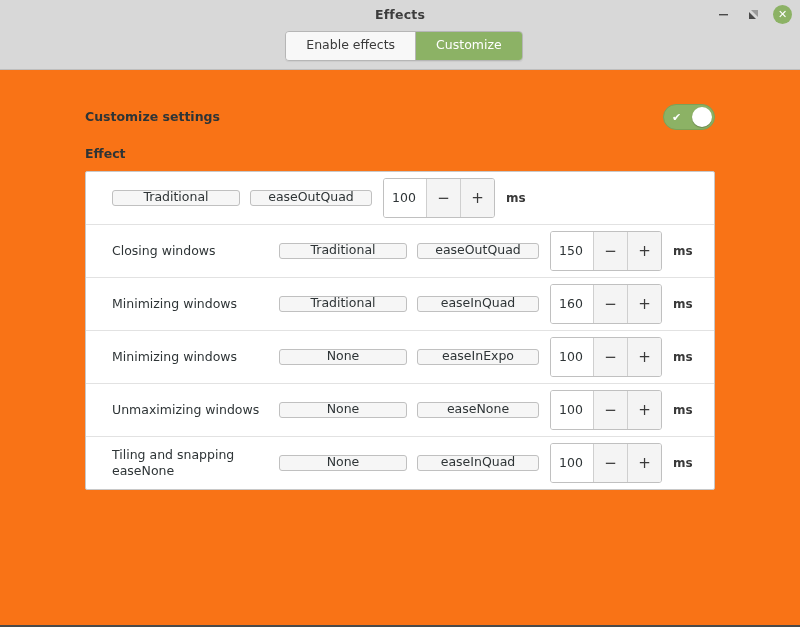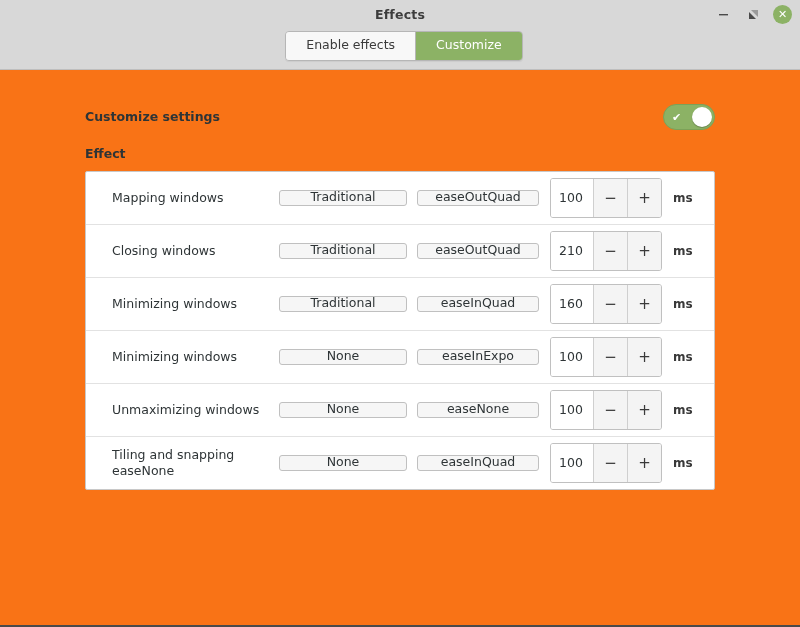--- a/index.html
+++ b/index.html
@@ -218,37 +218,36 @@
         <span class="check">✔</span>
         <span class="knob"></span>
       </div>
     </div>
 
     <div class="section-label">Effect</div>
 
     <div class="effect-list">
 
       <div class="effect-row">
-        <div class="effect-name">Mapping windows</div>
         <div class="combo combo-mode">Traditional</div>
         <div class="combo combo-ease">easeOutQuad</div>
         <div class="spin">
           <div class="spin-value">100</div>
           <div class="spin-btn">−</div>
           <div class="spin-btn">+</div>
         </div>
         <div class="unit">ms</div>
       </div>
 
       <div class="effect-row">
         <div class="effect-name">Closing windows</div>
         <div class="combo combo-mode">Traditional</div>
         <div class="combo combo-ease">easeOutQuad</div>
         <div class="spin">
-          <div class="spin-value">210</div>
+          <div class="spin-value">150</div>
           <div class="spin-btn">−</div>
           <div class="spin-btn">+</div>
         </div>
         <div class="unit">ms</div>
       </div>
 
       <div class="effect-row">
         <div class="effect-name">Minimizing windows</div>
         <div class="combo combo-mode">Traditional</div>
         <div class="combo combo-ease">easeInQuad</div>

